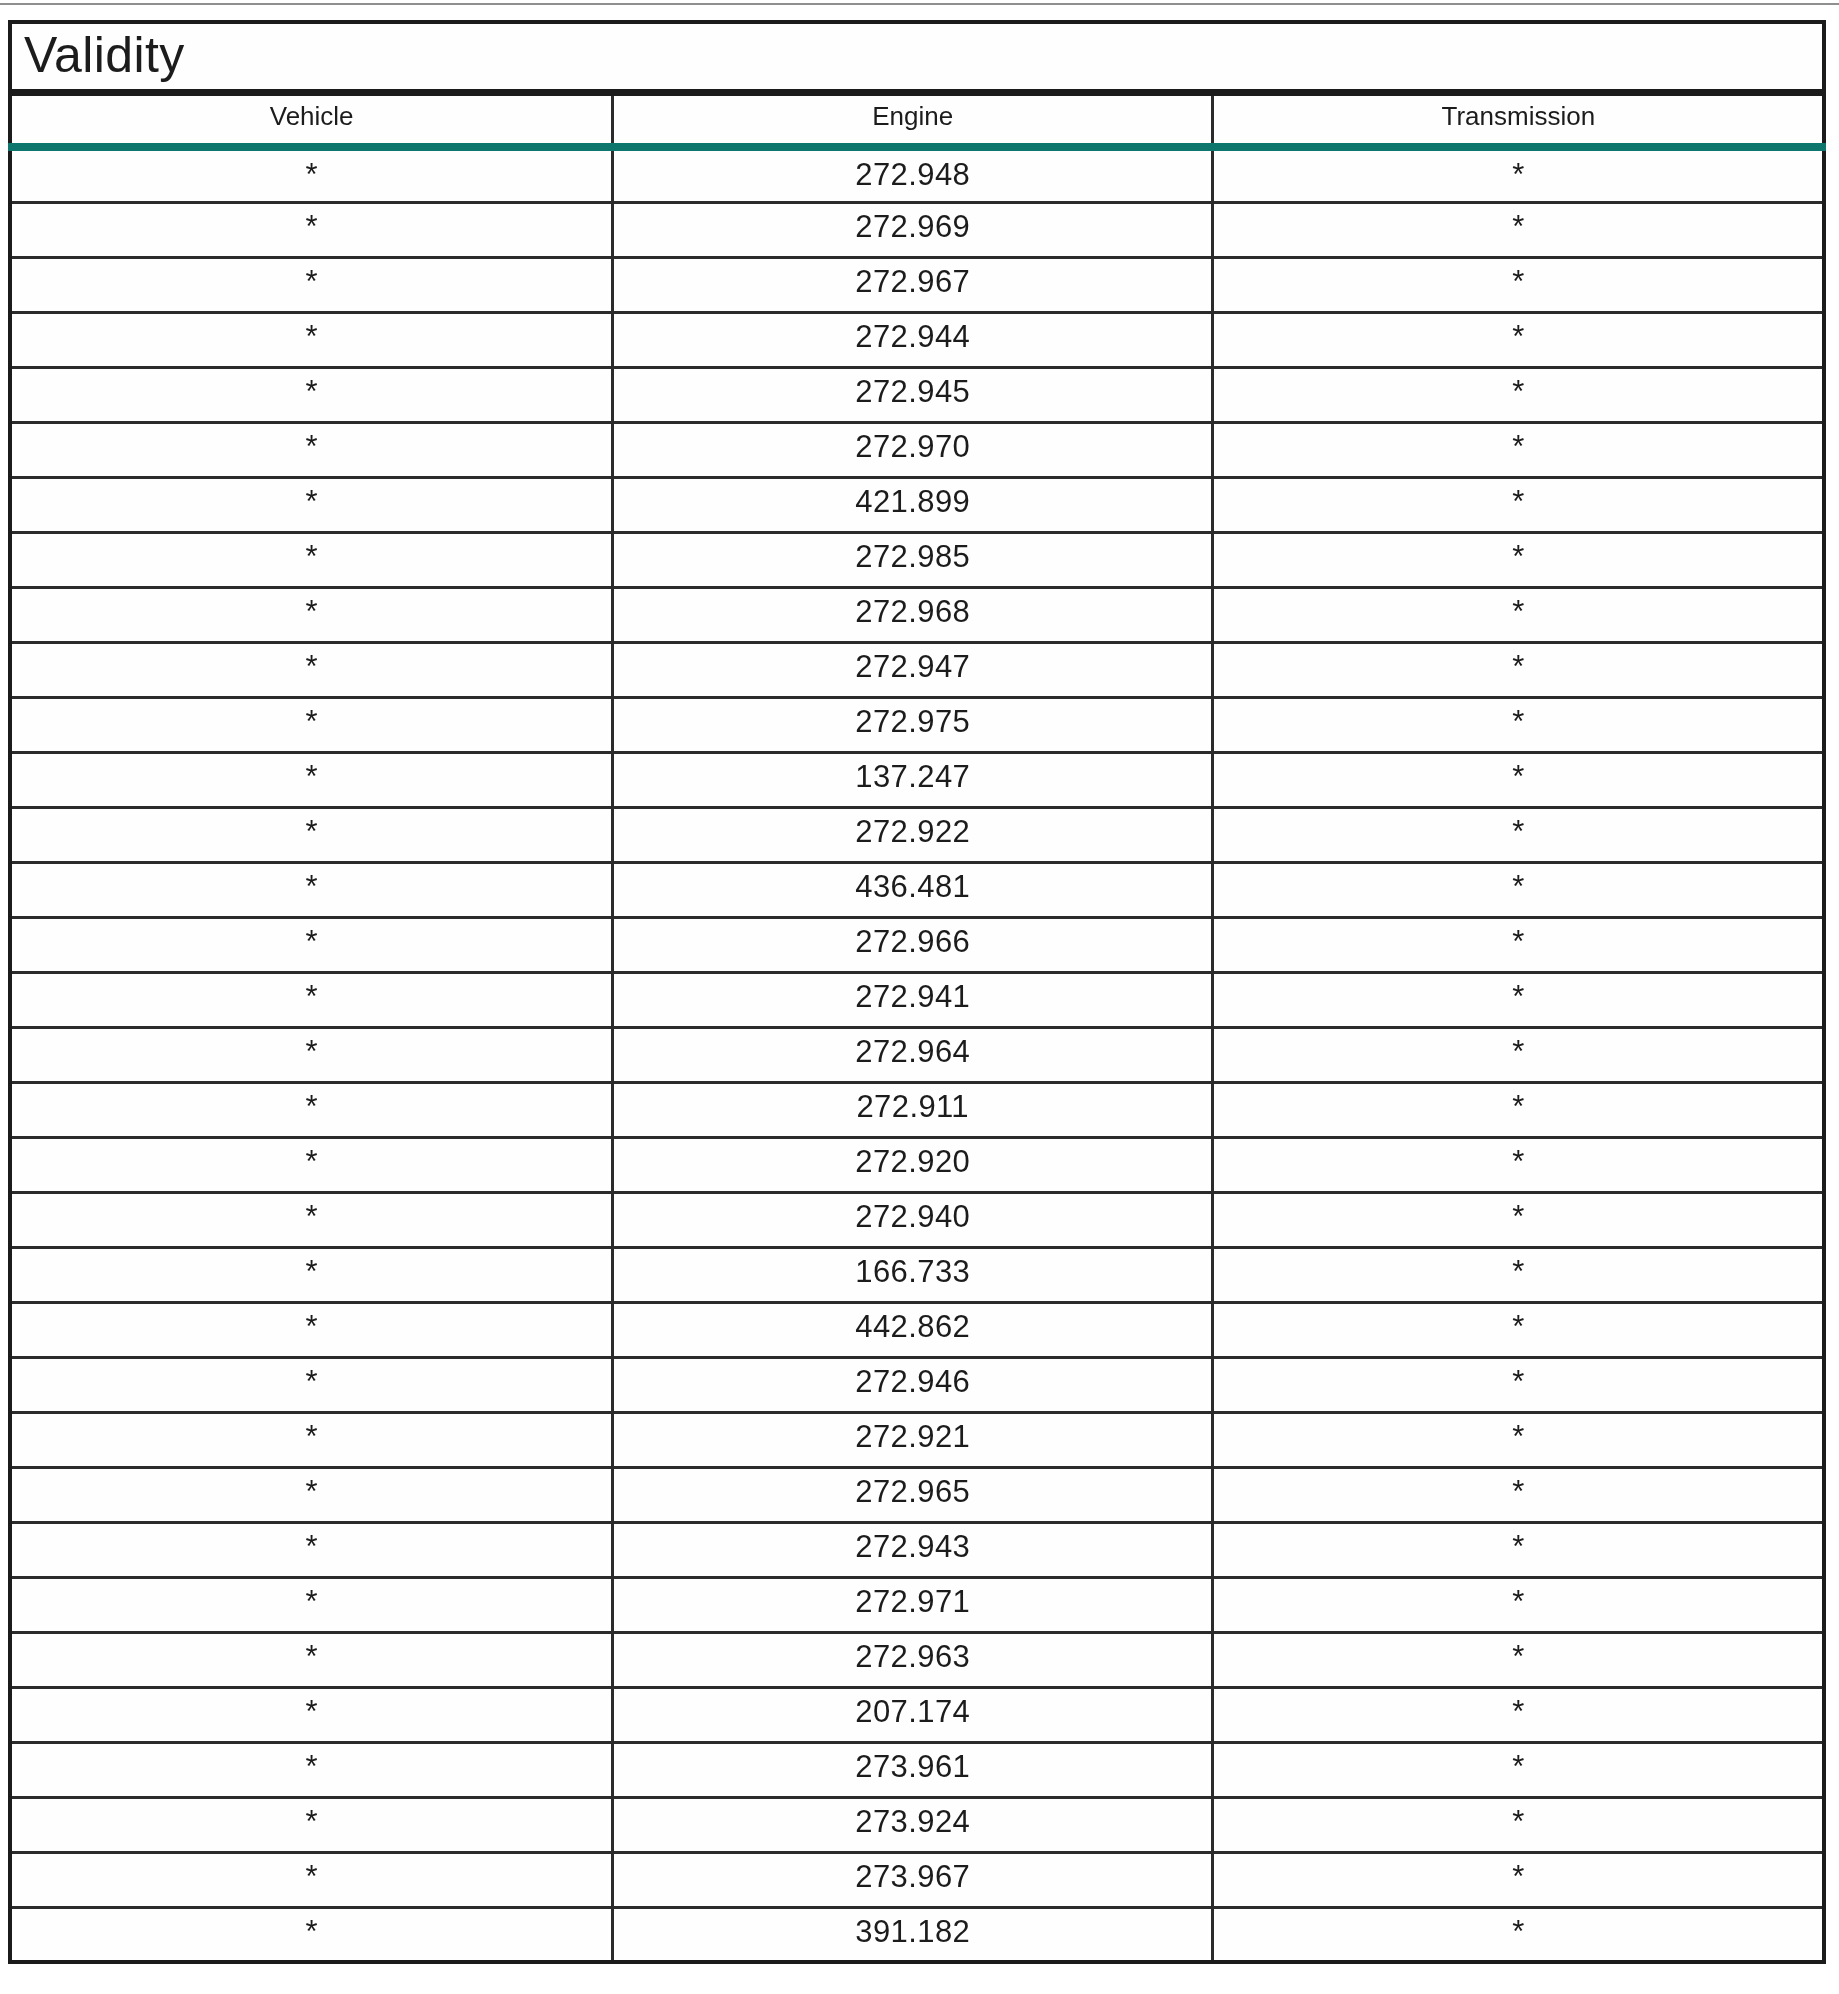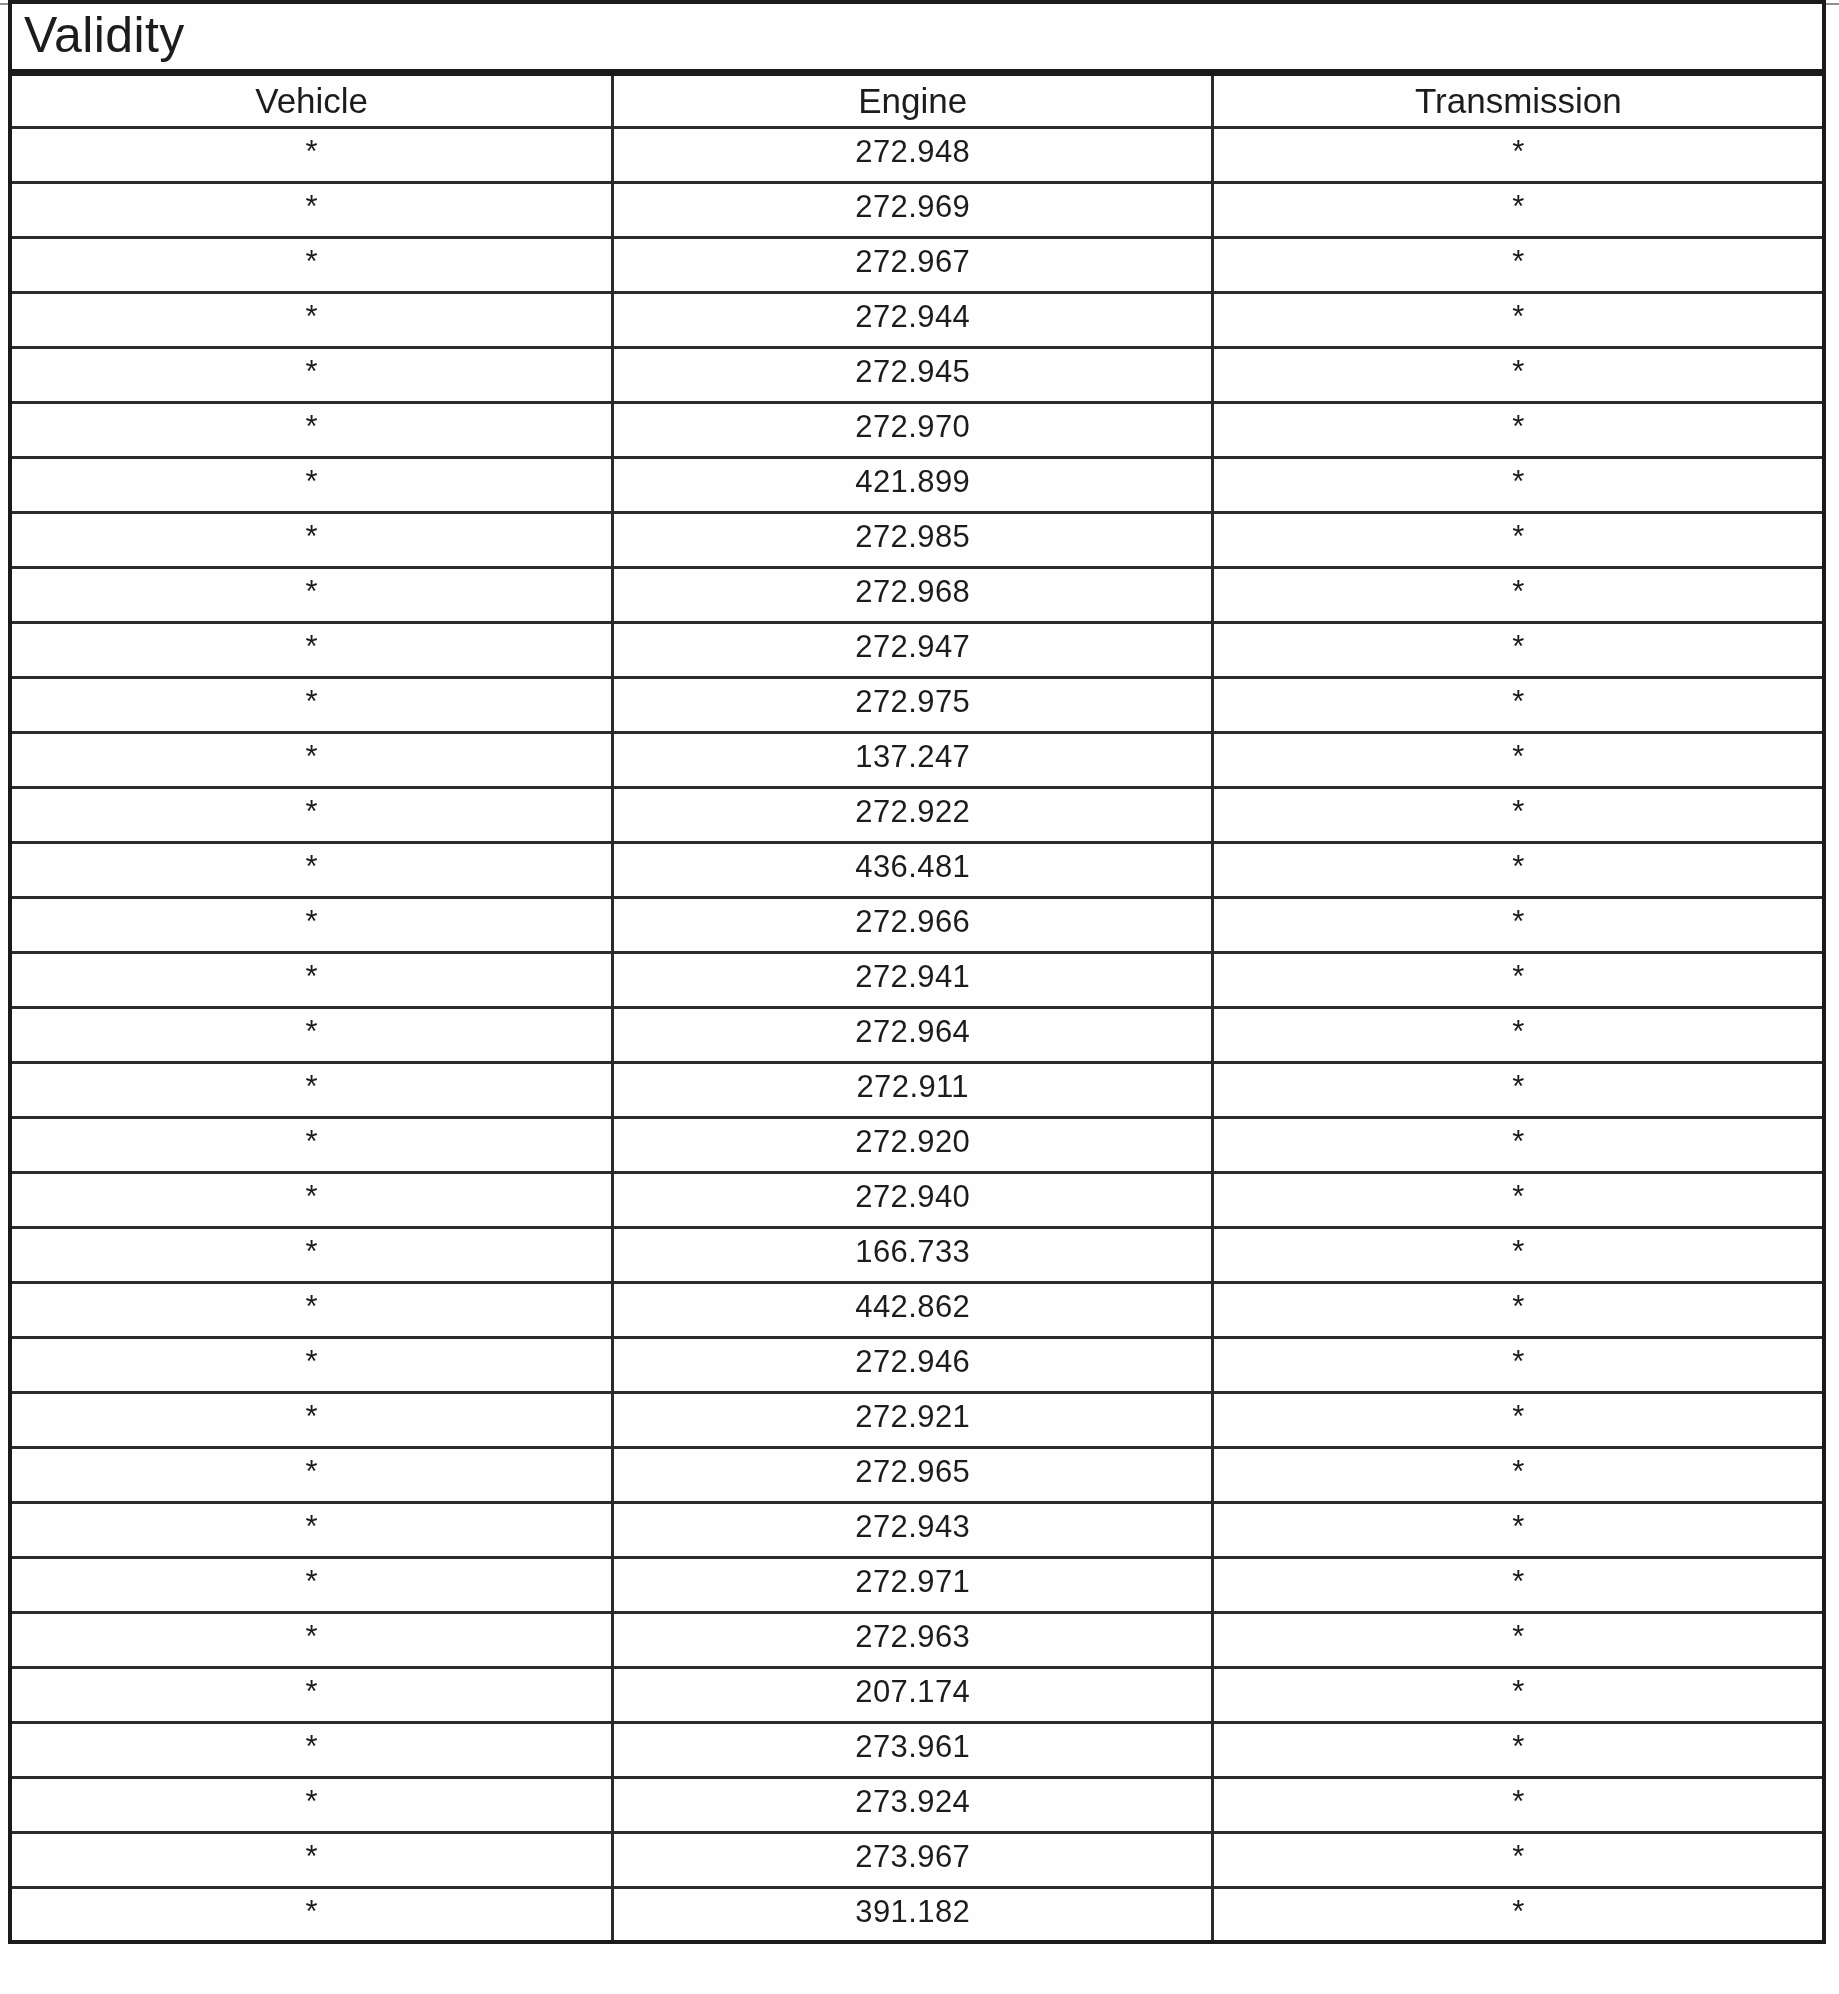--- a/index.html
+++ b/index.html
@@ -18,21 +18,21 @@
   .top-rule {
     position: absolute;
     top: 2.5px;
     left: 0;
     width: 100%;
     height: 2.5px;
     background: #8f8f8f;
   }
   table.validity {
     position: absolute;
-    top: 0;
+    top: 20px;
     left: 8.3px;
     width: 1818px;
     border-collapse: collapse;
     table-layout: fixed;
     background: #fefefe;
     border: 4.2px solid #1b1b1b;
   }
   table.validity col.c1 { width: 33.2%; }
   table.validity col.c2 { width: 33.1%; }
   table.validity col.c3 { width: 33.7%; }
@@ -46,27 +46,27 @@
     font-size: 50px;
     font-weight: normal;
     line-height: 1.05;
     border-bottom: 7.5px solid #1b1b1b;
     letter-spacing: 0.4px;
   }
   th {
     box-sizing: border-box;
     height: 55px;
     padding: 6.7px 0 0 0;
-    font-size: 35px;
+    font-size: 26px;
     font-weight: normal;
     vertical-align: top;
     line-height: 1.1;
     border-left: 3.3px solid #2b2b2b;
     border-right: 3.3px solid #2b2b2b;
-    border-bottom: 1px solid #0f766e;
+    border-bottom: 8px solid #0f766e;
   }
   td {
     box-sizing: border-box;
     height: 55px;
     padding: 5.8px 0 0 0;
     font-size: 31px;
     text-align: center;
     vertical-align: top;
     line-height: 1.15;
     border: 3.3px solid #2b2b2b;

